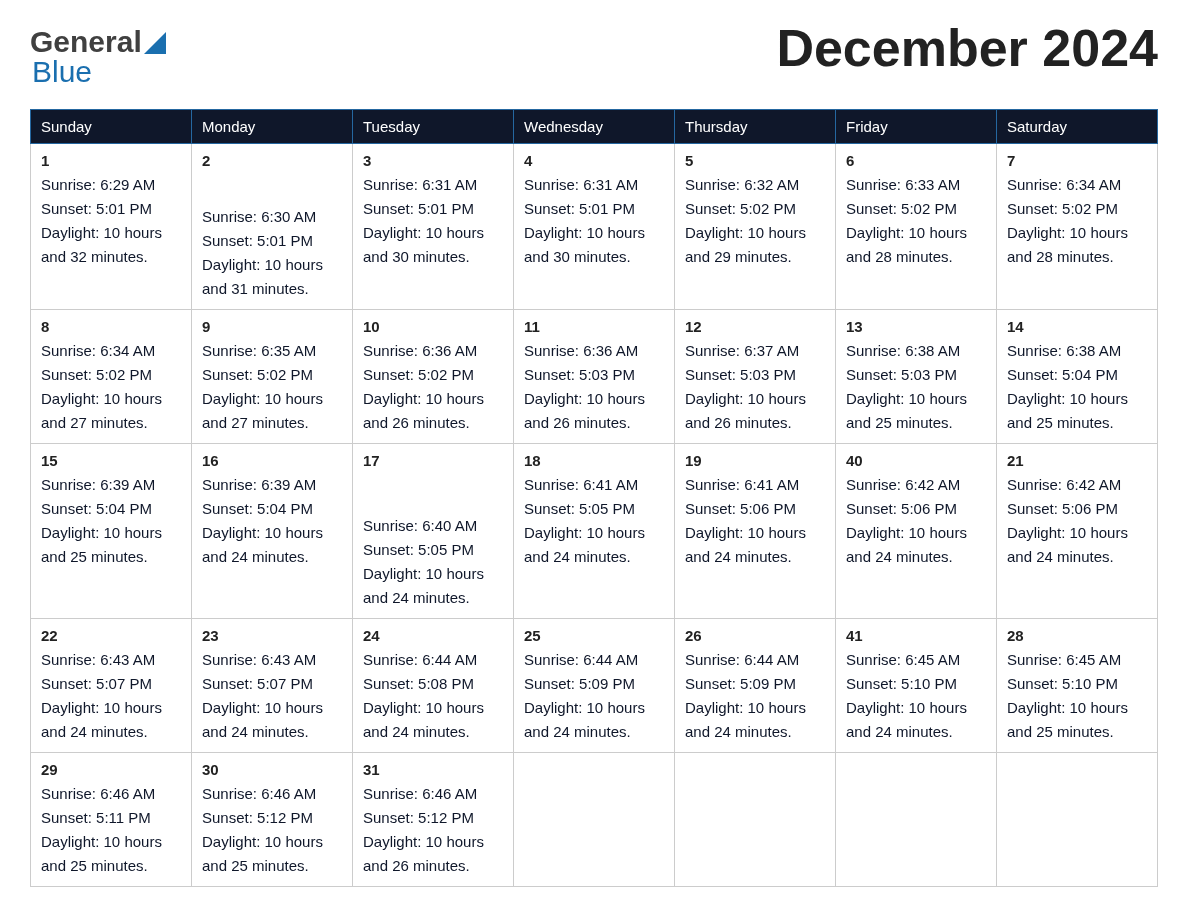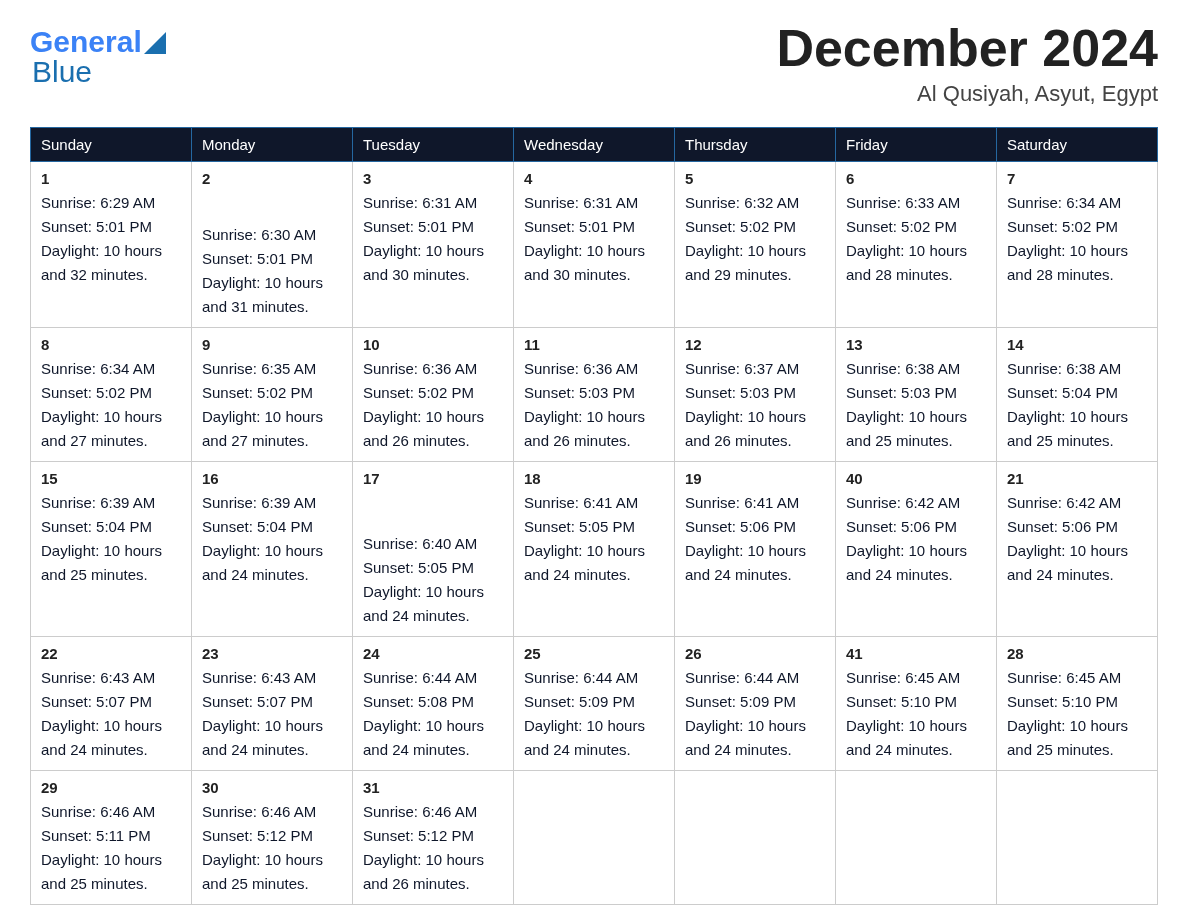--- a/index.html
+++ b/index.html
@@ -68,21 +68,21 @@
       margin-bottom: 4px;
     }
     .day-info {
       font-size: 15px;
       line-height: 1.6;
       color: #0f172a;
     }
     .logo-general {
       font-size: 30px;
       font-weight: bold;
-      color: #3b82f6;
+      color: #404040;
     }
     .logo-blue-word {
       font-size: 30px;
       font-weight: normal;
       color: #1a6faf;
     }
   </style>
 </head>
 <body>
 
@@ -91,21 +91,20 @@
     <div style="display:flex;align-items:center;gap:0;">
       <span class="logo-general">General</span>
       <svg width="22" height="22" viewBox="0 0 22 22" style="margin-left:2px;margin-top:2px;">
         <polygon points="0,22 22,22 22,0" fill="#1a6faf"></polygon>
       </svg>
     </div>
     <span class="logo-blue-word" style="margin-top:-4px;margin-left:2px;">Blue</span>
   </div>
   <div class="title-area">
     <div class="month-title">December 2024</div>
-    <div class="location">Al Qusiyah, Asyut, Egypt</div>
   </div>
 </div>
 
 <table class="calendar">
   <thead>
     <tr>
     <th>Sunday</th>
         <th>Monday</th>
         <th>Tuesday</th>
         <th>Wednesday</th>

